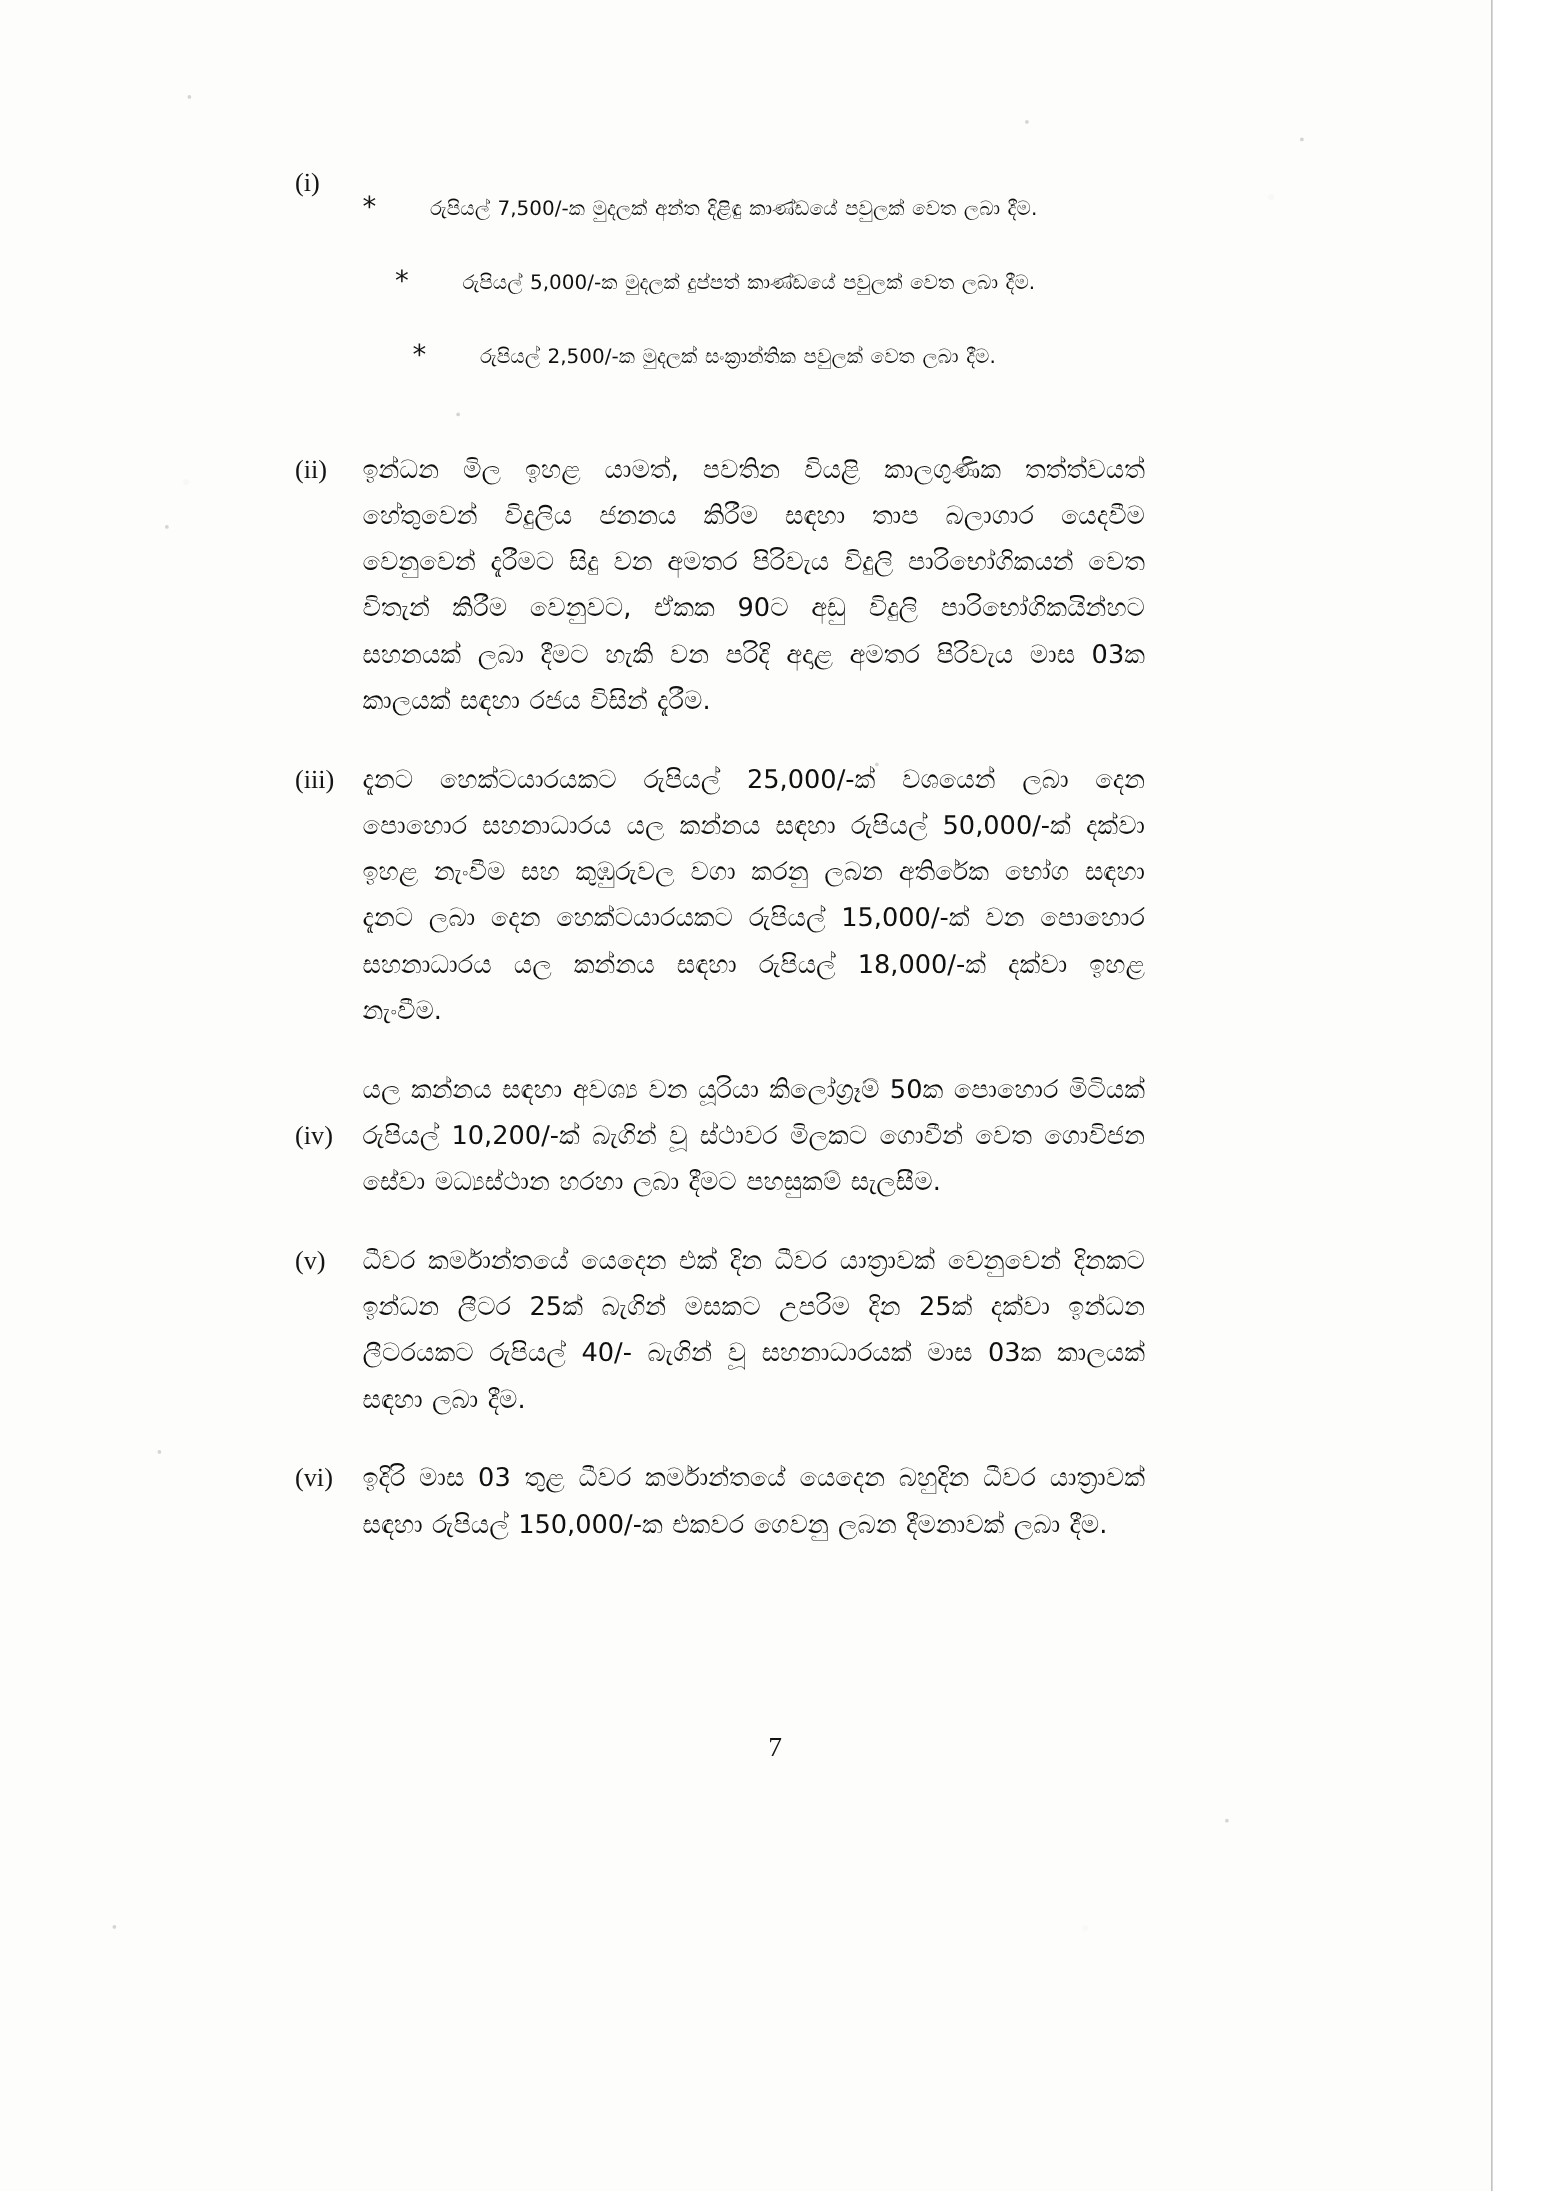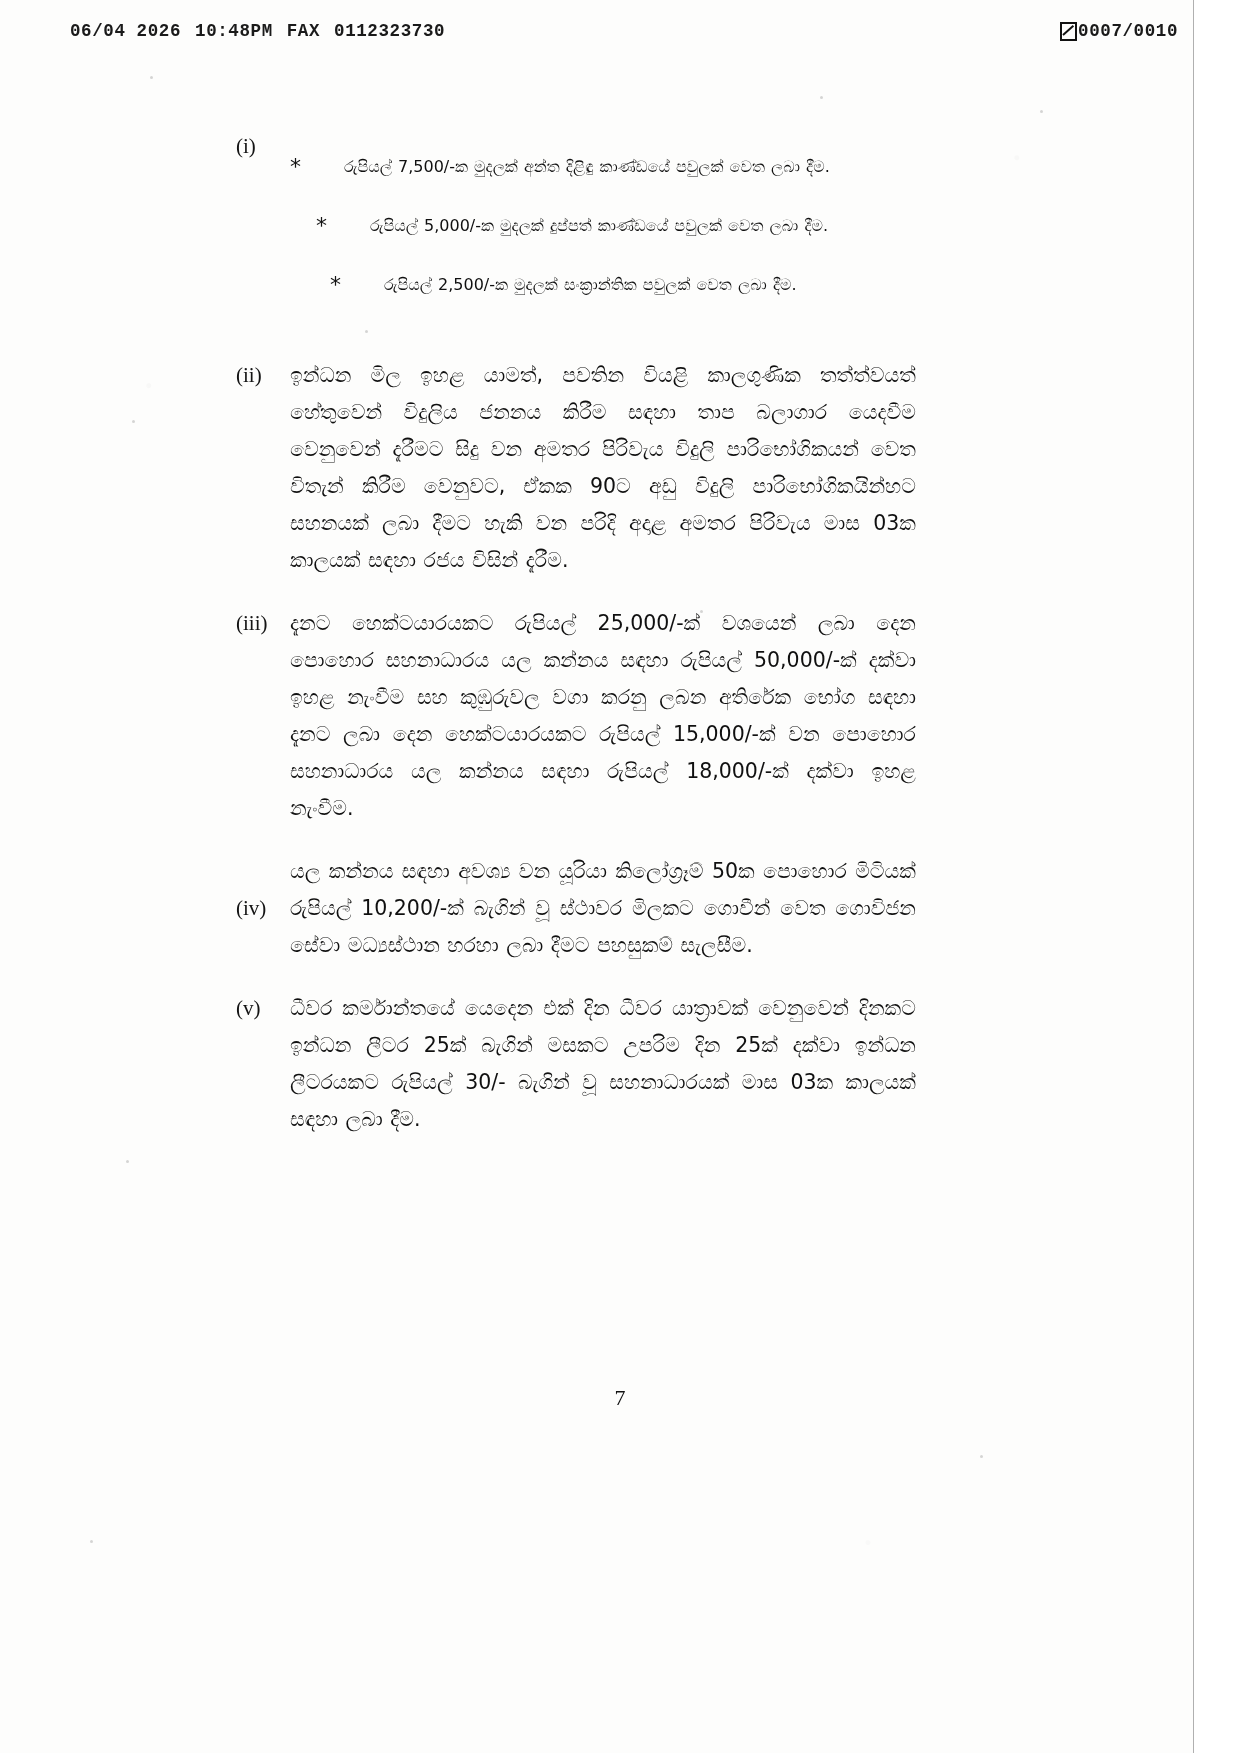--- a/index.html
+++ b/index.html
@@ -190,32 +190,20 @@
   <div class="speck" style="left:150px;  top:76px;  width:3px; height:3px;"></div>
   <div class="speck" style="left:820px;  top:96px;  width:3px; height:3px;"></div>
   <div class="speck" style="left:1040px; top:110px; width:3px; height:3px;"></div>
   <div class="speck" style="left:132px;  top:420px; width:3px; height:3px;"></div>
   <div class="speck" style="left:365px;  top:330px; width:3px; height:3px;"></div>
   <div class="speck" style="left:700px;  top:610px; width:3px; height:3px;"></div>
   <div class="speck" style="left:126px;  top:1160px;width:3px; height:3px;"></div>
   <div class="speck" style="left:980px;  top:1455px;width:3px; height:3px;"></div>
   <div class="speck" style="left:90px;   top:1540px;width:3px; height:3px;"></div>
 
-  <div class="fax-header">
-    <div class="left-block">
-      <span class="seg">06/04 2026</span>
-      <span class="seg">10:48PM</span>
-      <span class="seg">FAX</span>
-      <span class="seg">0112323730</span>
-    </div>
-    <div class="right-block">
-      <span class="boxed-glyph"></span>
-      <span>0007/0010</span>
-    </div>
-  </div>
 
   <div class="content">
 
     <div class="item">
       <div class="item-marker">(i)</div>
       <div class="item-body">
         <div class="bullets">
 
           <div class="bullet-row">
             <div class="bullet-star">*</div>
@@ -253,24 +241,30 @@
     <div class="item" style="margin-top:26px;align-items:center;">
       <div class="item-marker">(iv)</div>
       <div class="item-body">
         <p class="para last-line-left">යල කන්නය සඳහා අවශ්‍ය වන යූරියා කිලෝග්‍රෑම් 50ක පොහොර මිටියක් රුපියල් 10,200/-ක් බැගින් වූ ස්ථාවර මිලකට ගොවීන් වෙත ගොවිජන සේවා මධ්‍යස්ථාන හරහා ලබා දීමට පහසුකම් සැලසීම.</p>
       </div>
     </div>
 
     <div class="item" style="margin-top:26px;">
       <div class="item-marker">(v)</div>
       <div class="item-body">
-        <p class="para last-line-left">ධීවර කර්මාන්තයේ යෙදෙන එක් දින ධීවර යාත්‍රාවක් වෙනුවෙන් දිනකට ඉන්ධන ලීටර 25ක් බැගින් මසකට උපරිම දින 25ක් දක්වා ඉන්ධන ලීටරයකට රුපියල් 30/- බැගින් වූ සහනාධාරයක් මාස 03ක කාලයක් සඳහා ලබා දීම.</p>
-      </div>
-    </div>
-
+        <p class="para last-line-left">ධීවර කර්මාන්තයේ යෙදෙන එක් දින ධීවර යාත්‍රාවක් වෙනුවෙන් දිනකට ඉන්ධන ලීටර 25ක් බැගින් මසකට උපරිම දින 25ක් දක්වා ඉන්ධන ලීටරයකට රුපියල් 40/- බැගින් වූ සහනාධාරයක් මාස 03ක කාලයක් සඳහා ලබා දීම.</p>
+      </div>
+    </div>
+
+    <div class="item" style="margin-top:26px;">
+      <div class="item-marker">(vi)</div>
+      <div class="item-body">
+        <p class="para last-line-left">ඉදිරි මාස 03 තුළ ධීවර කර්මාන්තයේ යෙදෙන බහුදින ධීවර යාත්‍රාවක් සඳහා රුපියල් 150,000/-ක එකවර ගෙවනු ලබන දීමනාවක් ලබා දීම.</p>
+      </div>
+    </div>
 
   </div>
 
   <div class="page-number">7</div>
 
   <div class="scan-edge-far"></div>
   <div class="scan-edge-right"></div>
 
 </div>
 

